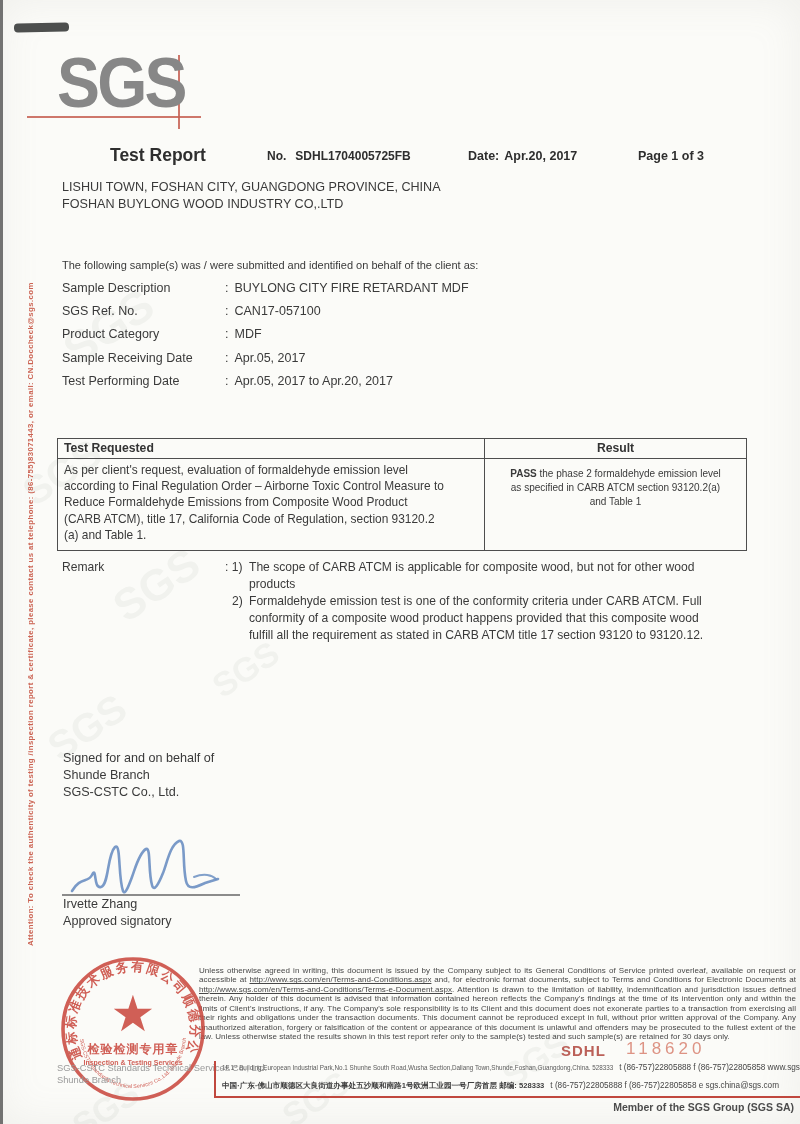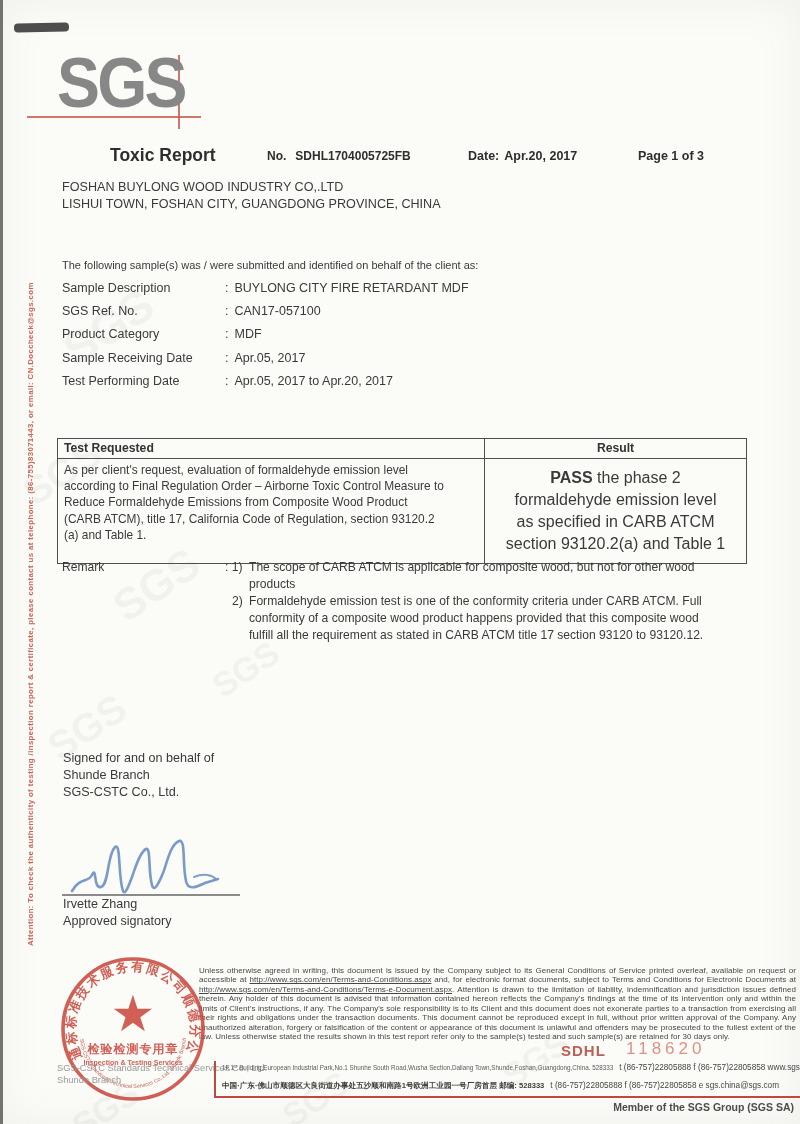--- a/index.html
+++ b/index.html
@@ -43,21 +43,21 @@
   .frow { height:23.2px; }
   .frow .lab { display:inline-block; width:163px; }
   .frow .col { margin-right:6px; }
   
   .rtable { position:absolute; left:57px; top:438px; width:690px; border-collapse:collapse; font-size:12px; color:#3a3a3a; }
   .rtable th, .rtable td { border:1.6px solid #4e4e4e; vertical-align:top; }
   .rtable th { font-size:12.2px; font-weight:bold; padding:2px 6px 3px; color:#333; }
   .rtable th.c1 { width:427px; text-align:left; }
   .rtable th.c2 { text-align:center; }
   .rtable td.c1 { padding:3px 38px 7px 6px; font-size:11.9px; line-height:1.36; }
-  .rtable td.c2 { padding:8px 20px; text-align:center; font-size:16px; line-height:1.38; }
+  .rtable td.c2 { padding:8px 20px; text-align:center; font-size:10px; line-height:1.38; }
   .bold { font-weight:bold; }
   
   .remark { position:absolute; left:62px; top:551px; display:flex; font-size:12.1px; color:#3a3a3a; line-height:1.4;margin-top:8px; }
   .remark .lab { width:163px; flex:none; }
   .remark .content { width:492px; }
   .r-item { position:relative; padding-left:24px; }
   .r-item .mark { position:absolute; left:0; top:0; }
   .r-item.second .mark { left:7px; }
   
   .signed { position:absolute; left:63px; top:750px; font-size:12.6px; line-height:17px; color:#3a3a3a; }
@@ -102,32 +102,32 @@
   <div class="wm wm2">SGS</div>
   <div class="wm wm3">SGS</div>
   <div class="wm wm4">SGS</div>
   <div class="wm wm5">SGS</div>
   <div class="wm wm6">SGS</div>
   <div class="wm wm7">SGS</div>
   <div class="wm wm8">SGS</div>
 
   <div class="logo">SGS</div>
 
-  <div class="hdr-title">Toxic Report</div>
+  <div class="hdr-title">Test Report</div>
   <div class="hdr-no">
     <span>No.</span><span class="num">SDHL1704005725FB</span>
   </div>
   <div class="hdr-date">
     <span>Date:</span><span class="val">Apr.20, 2017</span>
   </div>
   <div class="hdr-page">Page 1 of 3</div>
 
   <div class="client">
+    <div>LISHUI TOWN, FOSHAN CITY, GUANGDONG PROVINCE, CHINA</div>
     <div>FOSHAN BUYLONG WOOD INDUSTRY CO,.LTD</div>
-    <div>LISHUI TOWN, FOSHAN CITY, GUANGDONG PROVINCE, CHINA</div>
   </div>
 
   <div class="intro">The following sample(s) was / were submitted and identified on behalf of the client as:</div>
 
   <div class="fields">
     <div class="frow">
       <span class="lab">Sample Description</span><span class="col">:</span><span>BUYLONG CITY FIRE RETARDANT MDF</span>
     </div>
     <div class="frow">
       <span class="lab">SGS Ref. No.</span><span class="col">:</span><span>CAN17-057100</span>

